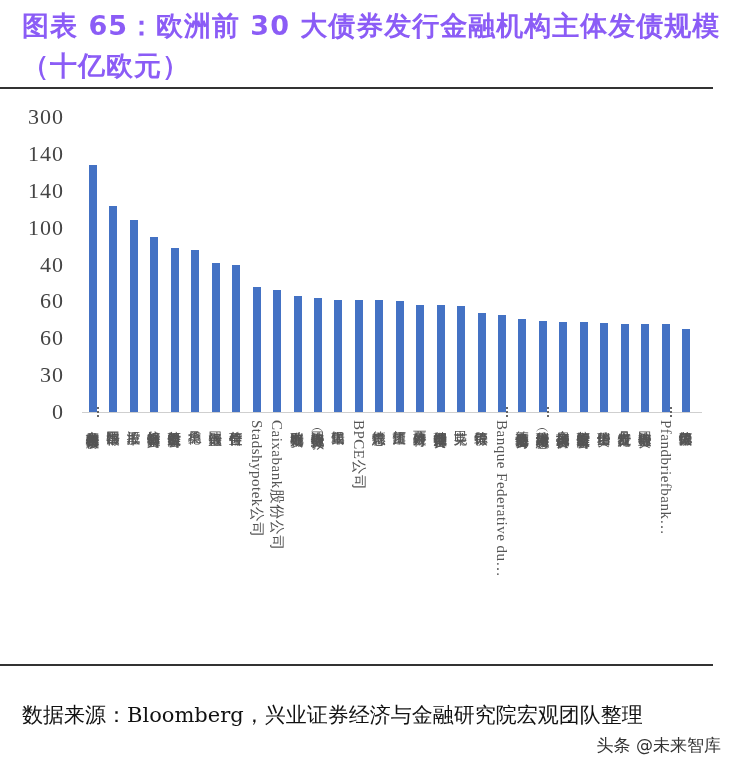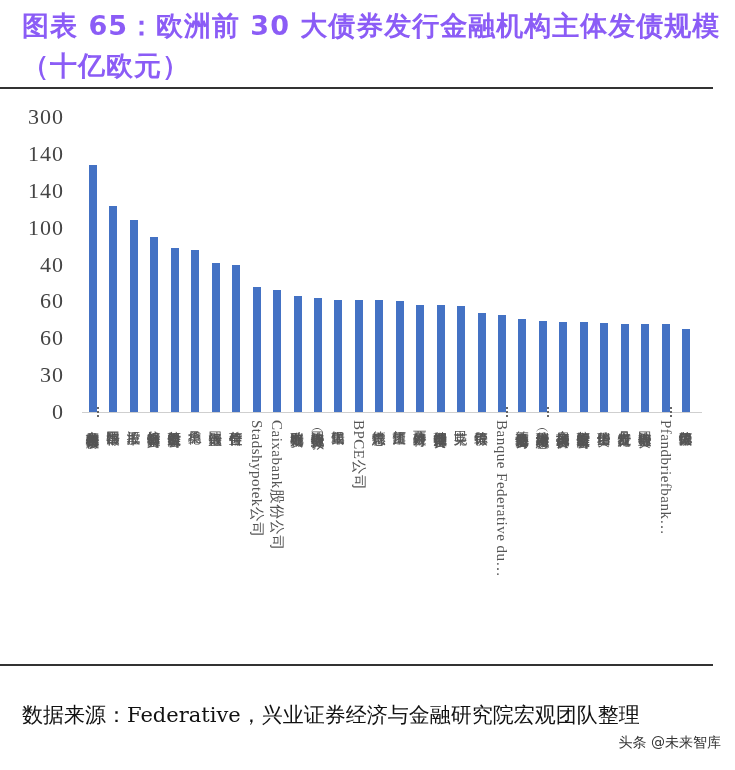--- a/index.html
+++ b/index.html
@@ -19,21 +19,21 @@
     .xlabel { position: absolute; top: 420px; width: 18px;
               writing-mode: vertical-rl; text-orientation: upright;
               font-family: "DejaVu Serif", "Liberation Serif", serif; font-size: 13.5px; line-height: 18px;
               color: #555; white-space: nowrap; letter-spacing: 0.5px; }
     .xlabel.latin { text-orientation: sideways; font-family: "Liberation Serif", "DejaVu Serif", serif; font-size: 15px; }
     .ellipsis-tick { position: absolute; top: 407px; width: 2px; height: 10px;
                      border-left: 2px dotted #666; }
     .source { position: absolute; left: 22px; top: 698px; width: 690px;
               font-family: "DejaVu Serif", "Liberation Serif", serif; font-size: 21px; line-height: 34px; color: #111; }
     .watermark { position: absolute; right: 14px; top: 734px;
-                 font-family: "DejaVu Sans", "Liberation Sans", sans-serif; font-size: 14px; color: #333; }
+                 font-family: "DejaVu Sans", "Liberation Sans", sans-serif; font-size: 17px; color: #333; }
   </style>
 </head>
 <body>
 
 <div class="title">图表 65：欧洲前 30 大债券发行金融机构主体发债规模（十亿欧元）</div>
 <div class="rule top"></div>
 
 <div id="chart">
     <div class="yaxis-label" style="top: 412px;">0</div>
     <div class="yaxis-label" style="top: 375.125px;">30</div>
@@ -105,14 +105,14 @@
     <div class="bar" style="left: 641.15px; top: 324.053px; height: 87.9469px; background: rgb(68, 114, 196);"></div>
     <div class="xlabel" style="left: 636.15px;">法国农业信贷银行</div>
     <div class="bar" style="left: 661.6px; top: 324.422px; height: 87.5781px; background: rgb(68, 114, 196);"></div>
     <div class="xlabel latin" style="left: 656.6px;">Pfandbriefbank…</div>
     <div class="ellipsis-tick" style="left: 669.6px;"></div>
     <div class="bar" style="left: 682.05px; top: 329.031px; height: 82.9688px; background: rgb(68, 114, 196);"></div>
     <div class="xlabel" style="left: 677.05px;">劳埃德银行集团</div>
   </div>
 
 <div class="rule bottom"></div>
-<div class="source">数据来源：Federative，兴业证券经济与金融研究院宏观团队整理</div>
+<div class="source">数据来源：Bloomberg，兴业证券经济与金融研究院宏观团队整理</div>
 <div class="watermark">头条 @未来智库</div>
 
 </body></html>

